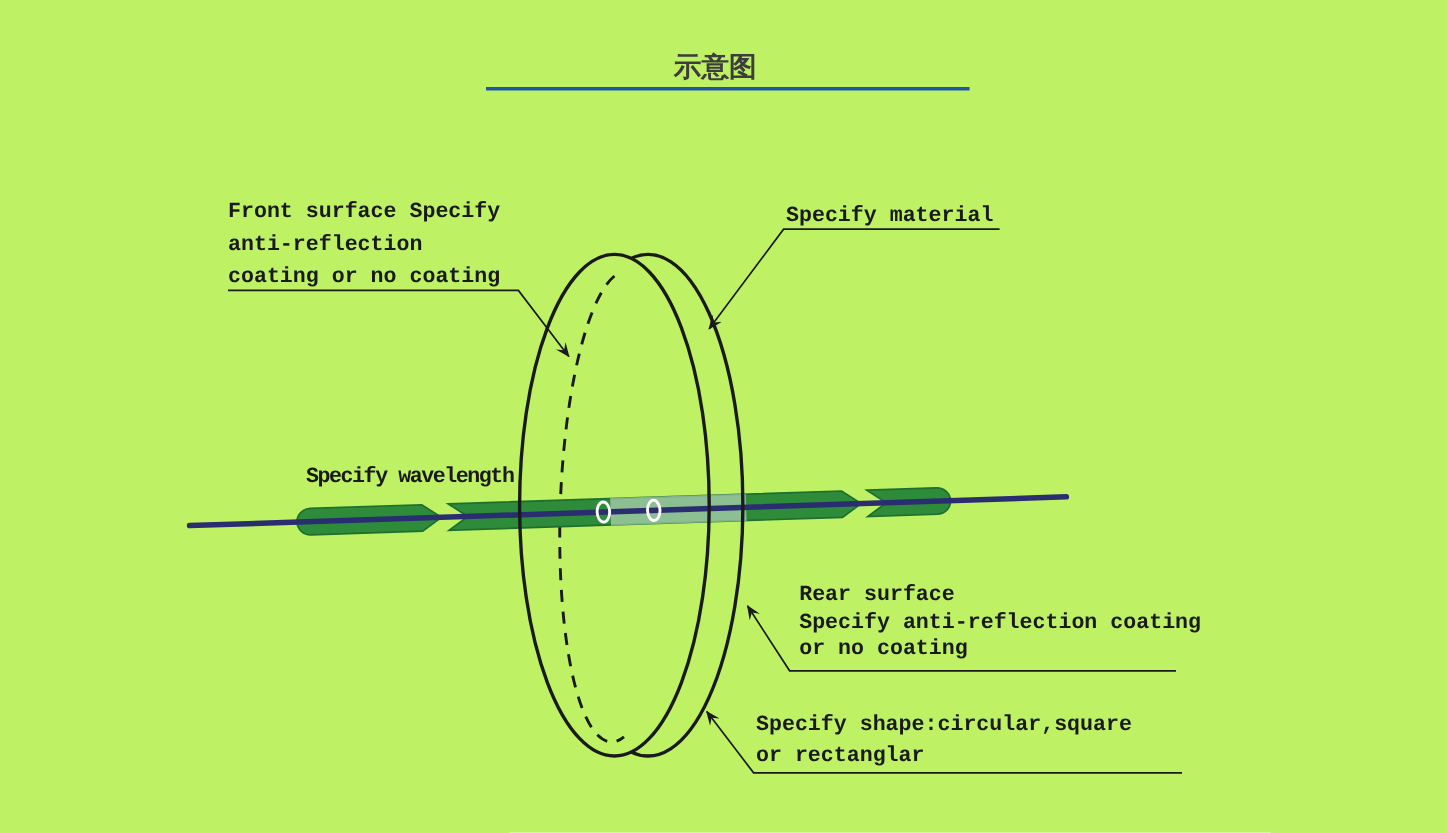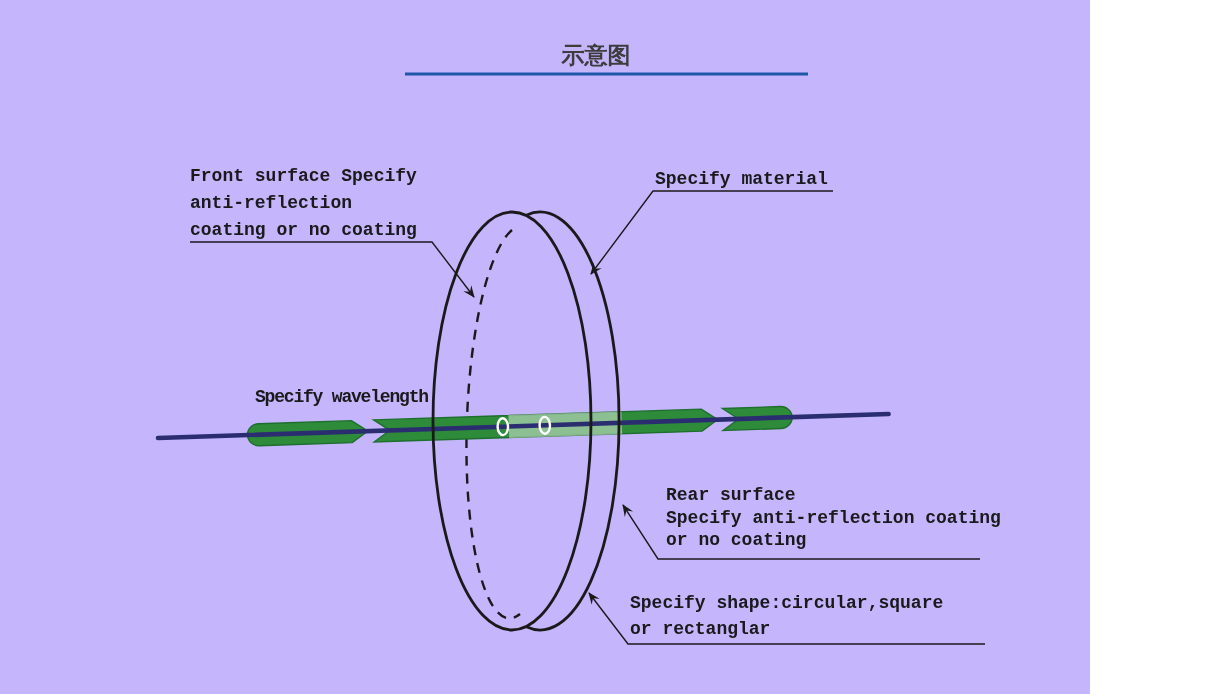--- a/index.html
+++ b/index.html
@@ -2,23 +2,23 @@
 <html><head>
 <meta charset="utf-8">
 <style>
   html, body {
     margin: 0;
     padding: 0;
     background: #ffffff;
   }
   .stage {
     position: relative;
-    width: 1090px;
+    width: 1206px;
     height: 694px;
-    background: #c4b5fd;
+    background: #bef264;
     overflow: hidden;
   }
   svg { display: block; }
   .title-text {
     font-family: "DejaVu Sans", "Liberation Sans", sans-serif;
     font-size: 23px;
     font-weight: 700;
   }
   .lbl {
     font-family: "Liberation Mono", "DejaVu Sans Mono", monospace;

